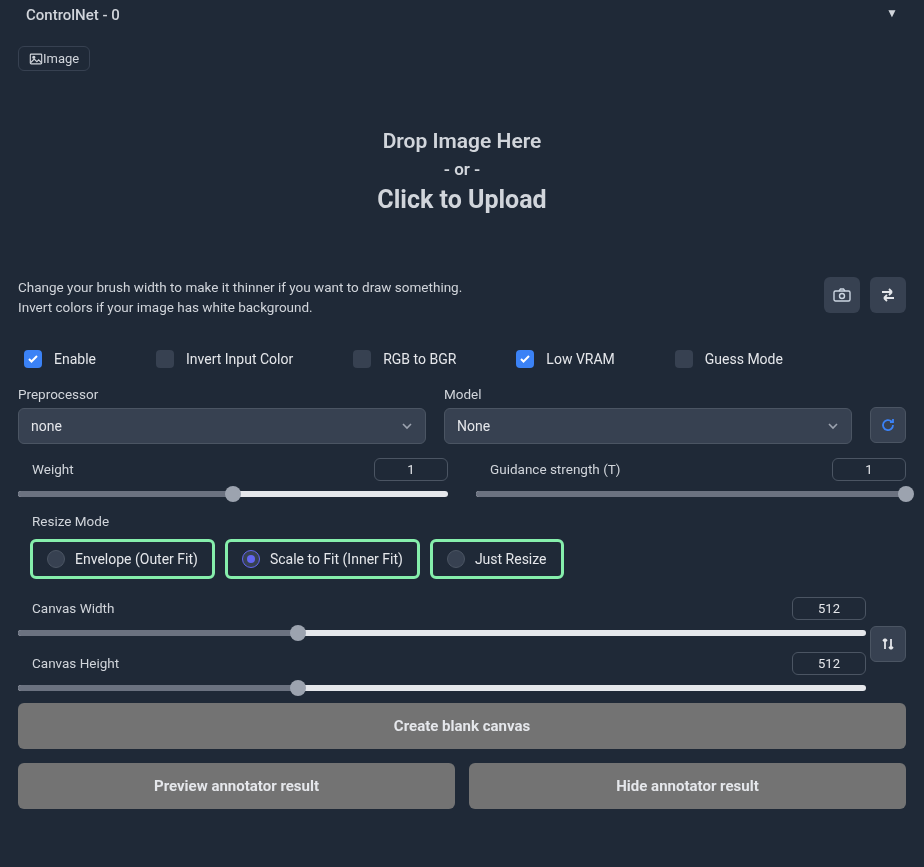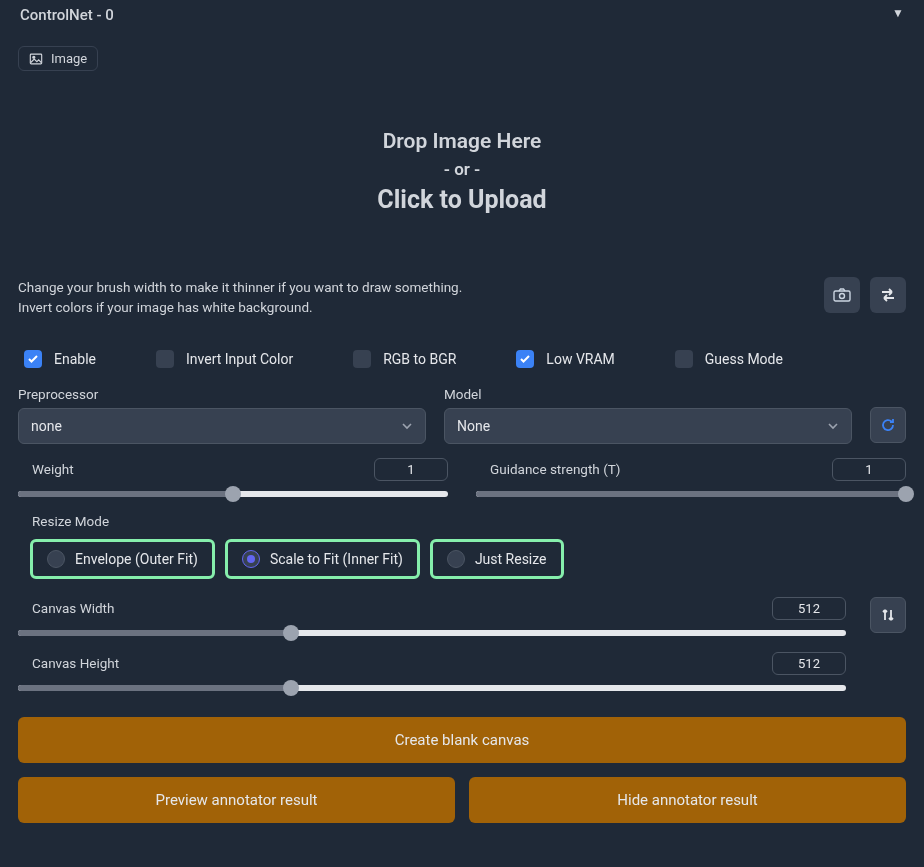--- a/index.html
+++ b/index.html
@@ -1,21 +1,21 @@
 <!DOCTYPE html>
 <html><head>
 <meta charset="utf-8">
 <style>
 *{box-sizing:border-box;margin:0;padding:0;font-family:-apple-system,BlinkMacSystemFont,"Segoe UI",Roboto,sans-serif}
 body{background:#1f2937;color:#e5e7eb;width:924px;height:867px;overflow:hidden}
 .panel{padding:12px 18px}
-.header{display:flex;justify-content:space-between;align-items:flex-start;padding:6px 20px 10px}
+.header{display:flex;justify-content:space-between;align-items:flex-start;padding:6px 26px 10px}
 .title{color:#d1d5db;font-size:15px;font-weight:500}
 .chevron{color:#d1d5db;font-size:12px;cursor:pointer}
-.tab{display:inline-flex;align-items:center;gap:8px;border:1px solid #374151;border-radius:6px;padding:4px 10px;font-size:13px;color:#d1d5db;cursor:pointer}
+.tab{display:inline-flex;align-items:center;border:1px solid #374151;border-radius:6px;padding:4px 10px;font-size:13px;color:#d1d5db;cursor:pointer}
 .tab-icon{width:14px;height:14px}
 .dropzone{height:200px;display:flex;flex-direction:column;align-items:center;justify-content:center;color:#9ca3af}
 .dropzone .line1{font-size:21px;font-weight:600;color:#d1d5db;margin-bottom:6px}
 .dropzone .line2{font-size:17px;font-weight:600;color:#d1d5db;margin-bottom:6px}
 .dropzone .line3{font-size:25px;font-weight:700;color:#d1d5db}
 .hint-row{display:flex;justify-content:space-between;align-items:flex-start;margin-top:6px}
 .hint{font-size:13.5px;color:#d1d5db;line-height:1.5}
 .icon-btns{display:flex;gap:10px}
 .icon-btn{width:36px;height:36px;background:#374151;border:none;border-radius:6px;display:flex;align-items:center;justify-content:center;cursor:pointer;color:#9ca3af}
 .checks{display:flex;gap:60px;margin:32px 0 18px 6px}
@@ -35,25 +35,25 @@
 .numbox{background:transparent;border:1px solid #4b5563;border-radius:6px;padding:3px 0;width:74px;text-align:center;font-size:13px;color:#e5e7eb}
 .track{position:relative;height:6px;background:#e5e7eb;border-radius:3px}
 .track-fill{position:absolute;left:0;top:0;height:100%;background:#6b7280;border-radius:3px}
 .thumb{position:absolute;top:50%;width:16px;height:16px;background:#9ca3af;border-radius:50%;transform:translate(-50%,-50%)}
 .section-label{font-size:13.5px;color:#d1d5db;margin:10px 0 10px 14px}
 .radios{display:flex;gap:10px;margin-bottom:18px;margin-left:12px}
 .radio{display:flex;align-items:center;gap:10px;border:3px solid #86efac;border-radius:6px;padding:8px 14px;font-size:14px;color:#e5e7eb;cursor:pointer}
 .rcircle{width:18px;height:18px;border-radius:50%;background:#374151;border:1px solid #4b5563;display:flex;align-items:center;justify-content:center;flex-shrink:0}
 .rcircle.on{border-color:#6366f1}
 .rdot{width:8px;height:8px;border-radius:50%;background:#6366f1}
-.canvas-row{display:flex;gap:24px;align-items:flex-start;margin-bottom:26px}
+.canvas-row{display:flex;gap:4px;align-items:center;margin-bottom:12px}
 .canvas-sliders{flex:1}
 .canvas-slider{margin-bottom:16px}
 .swap-btn{width:36px;height:36px;background:#374151;border:1px solid #4b5563;border-radius:6px;display:flex;align-items:center;justify-content:center;cursor:pointer}
-.big-btn{width:100%;background:#a16207;border:none;border-radius:6px;padding:14px 0;font-size:15px;font-weight:400;color:#e5e7eb;cursor:pointer;margin-bottom:14px}
+.big-btn{width:100%;background:#737373;border:none;border-radius:6px;padding:14px 0;font-size:15px;font-weight:700;color:#e5e7eb;cursor:pointer;margin-bottom:14px}
 .btn-row{display:flex;gap:14px}
 .btn-row .big-btn{margin-bottom:0}
 svg{display:block}
 </style>
 </head>
 <body>
 
 <div class="header">
   <div class="title">ControlNet - 0</div>
   <div class="chevron">▼</div>

